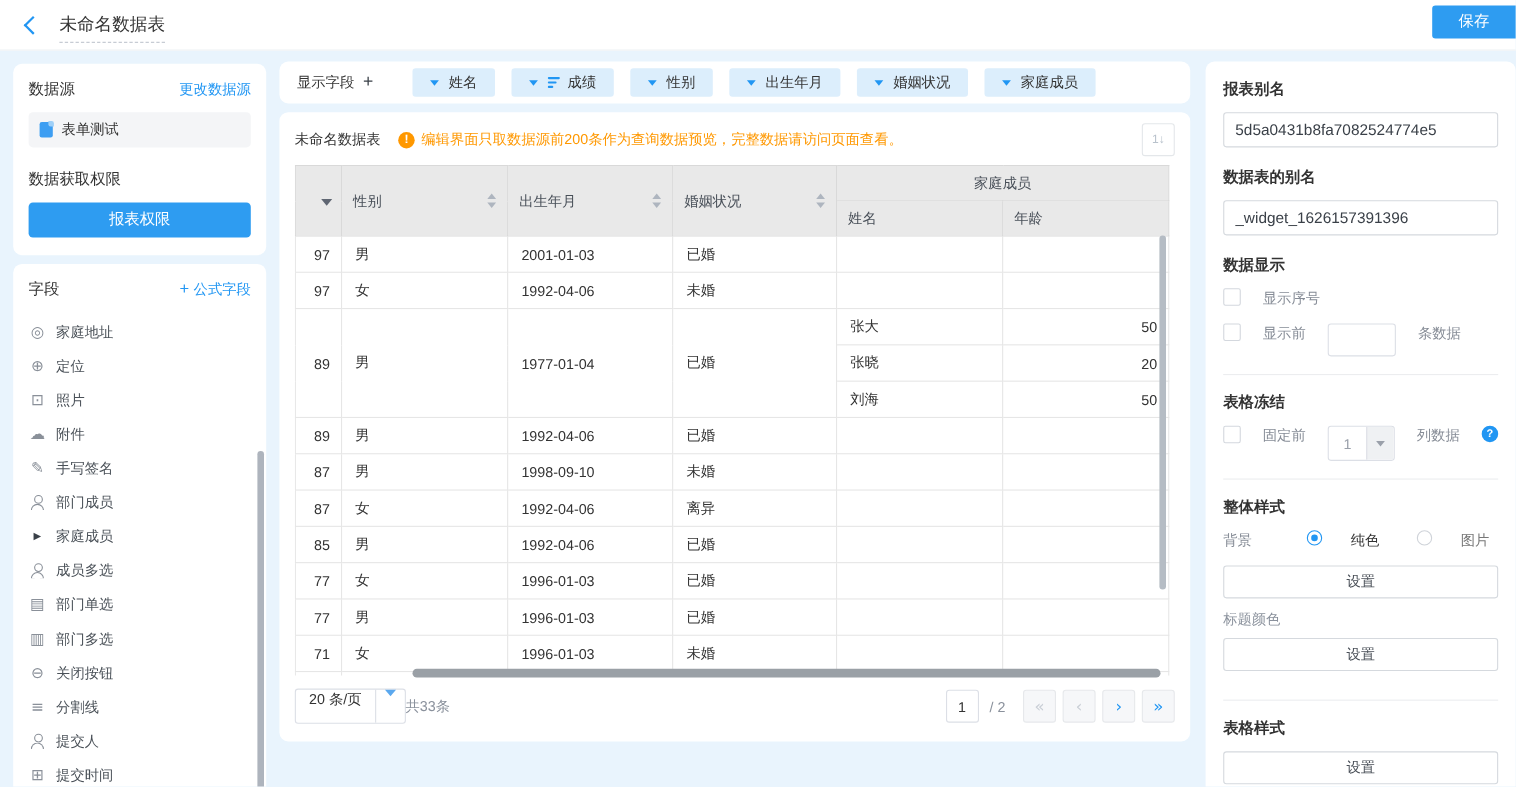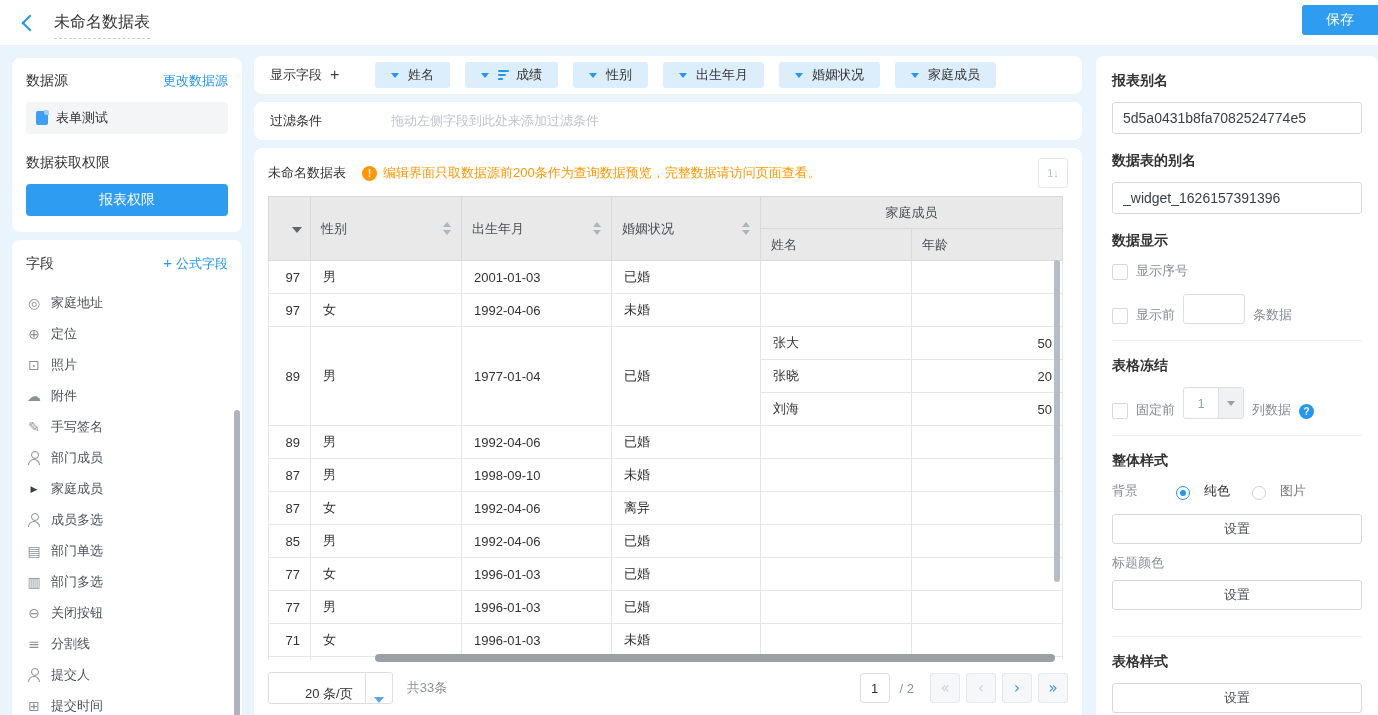--- a/index.html
+++ b/index.html
@@ -67,39 +67,39 @@
   .sorter .up{width:0;height:0;border-left:4px solid transparent;border-right:4px solid transparent;border-bottom:5px solid #aeb5bf;}
   .sorter .down{width:0;height:0;border-left:4px solid transparent;border-right:4px solid transparent;border-top:5px solid #aeb5bf;}
   .th-score{text-align:right;padding:0 8px;}
   .desc-tri{display:inline-block;width:0;height:0;border-left:5px solid transparent;border-right:5px solid transparent;border-top:6px solid #5f6672;}
   td{padding:0 12px;height:32px;background:#fff;}
   td.num{text-align:right;padding-right:10px;}
   .v-scroll{position:absolute;left:800px;top:112px;width:6px;height:322px;background:#b5bcc4;border-radius:3px;}
   .h-scroll{position:relative;height:8px;margin-top:-6px;}
   .h-thumb{position:absolute;left:107px;width:680px;height:8px;background:#9aa0a6;border-radius:4px;}
   .pager{display:flex;align-items:center;margin-top:10px;}
-  .size-select{display:flex;align-items:flex-end;height:30px;border:1px solid #dcdfe6;border-radius:3px;background:#fff;cursor:pointer;padding-left:24px;}
+  .size-select{display:flex;align-items:flex-start;height:30px;border:1px solid #dcdfe6;border-radius:3px;background:#fff;cursor:pointer;}
   .size-select .val{padding:0 12px;color:#333;}
   .size-select .sep{width:1px;height:30px;background:#dcdfe6;}
   .size-select .car{width:26px;display:flex;justify-content:center;}
   .car-tri{width:0;height:0;border-left:5px solid transparent;border-right:5px solid transparent;border-top:6px solid #5ba8ee;}
-  .total{color:#8a919c;margin-left:14px;}
+  .total{color:#8a919c;}
   .pager-right{margin-left:auto;display:flex;align-items:center;gap:6px;}
   .page-box{width:28px;height:28px;border:1px solid #dcdfe6;border-radius:3px;background:#fff;display:flex;align-items:center;justify-content:center;color:#333;cursor:text;}
   .page-total{color:#8a919c;margin:0 10px 0 4px;}
   .nav-btn{width:28px;height:28px;border:1px solid #e6e8eb;border-radius:3px;background:#f6f7f9;display:flex;align-items:center;justify-content:center;font-size:15px;cursor:pointer;font-family:"DejaVu Sans",sans-serif;}
   .nav-btn.disabled{color:#c9ced6;cursor:default;}
   .nav-btn.active{color:#2196f3;}
   .pg-first::before{content:"«";}.pg-prev::before{content:"‹";}.pg-next::before{content:"›";}.pg-last::before{content:"»";}
   
   .right-col{position:absolute;left:1096px;top:56px;width:282px;height:680px;background:#fff;border-radius:8px;padding:16px;box-sizing:border-box;}
   .rp-h{font-size:14px;font-weight:bold;color:#333;margin-bottom:12px;}
   .rp-input{width:100%;height:32px;box-sizing:border-box;border:1px solid #d5d9de;border-radius:3px;padding:0 10px;font-size:14px;color:#3a4048;font-family:"Liberation Sans","DejaVu Sans",sans-serif;}
   .rp-gap{height:18px;}
-  .rp-row{display:flex;align-items:flex-end;gap:8px;margin-bottom:14px;color:#868c96;}
+  .rp-row{display:flex;align-items:flex-start;gap:20px;margin-bottom:14px;color:#868c96;}
   .checkbox{width:14px;height:14px;border:1px solid #d4d8de;border-radius:2px;background:#fff;cursor:pointer;flex:none;}
   .mini-input{width:62px;height:30px;border:1px solid #dcdfe6;border-radius:3px;box-sizing:border-box;}
   .mini-select{display:flex;align-items:center;height:30px;border:1px solid #dcdfe6;border-radius:3px;overflow:hidden;cursor:default;}
   .mini-select .v{width:34px;text-align:center;color:#9aa0aa;}
   .mini-select .c{width:24px;height:30px;background:#eff1f3;border-left:1px solid #dcdfe6;display:flex;align-items:center;justify-content:center;}
   .mini-tri{width:0;height:0;border-left:4px solid transparent;border-right:4px solid transparent;border-top:5px solid #9aa0aa;}
   .help-icon{width:15px;height:15px;border-radius:50%;background:#2196f3;color:#fff;font-size:10px;font-weight:bold;display:flex;align-items:center;justify-content:center;cursor:pointer;}
   .help-icon::before{content:"?";}
   .rp-divider{border-top:1px solid #ecedef;margin:16px 0;}
   .radio{width:14px;height:14px;border-radius:50%;border:1.5px solid #cfd3d9;box-sizing:border-box;position:relative;cursor:pointer;flex:none;}
@@ -239,24 +239,20 @@
           <span class="caret"></span>
           <span>婚姻状况</span>
         </div>
         <div class="chip">
           <span class="caret"></span>
           <span>家庭成员</span>
         </div>
       </div>
   </div>
 
-  <div class="card filter-card">
-    <span class="sec-label">过滤条件</span>
-    <span class="placeholder">拖动左侧字段到此处来添加过滤条件</span>
-  </div>
 
   <div class="card table-card">
     <div class="tc-head">
       <span class="tc-title">未命名数据表</span>
       <span class="warn">
         <span class="warn-icon">!</span>
         <span>编辑界面只取数据源前200条作为查询数据预览，完整数据请访问页面查看。</span>
       </span>
     </div>
     <div class="sort-box">1↓</div>

